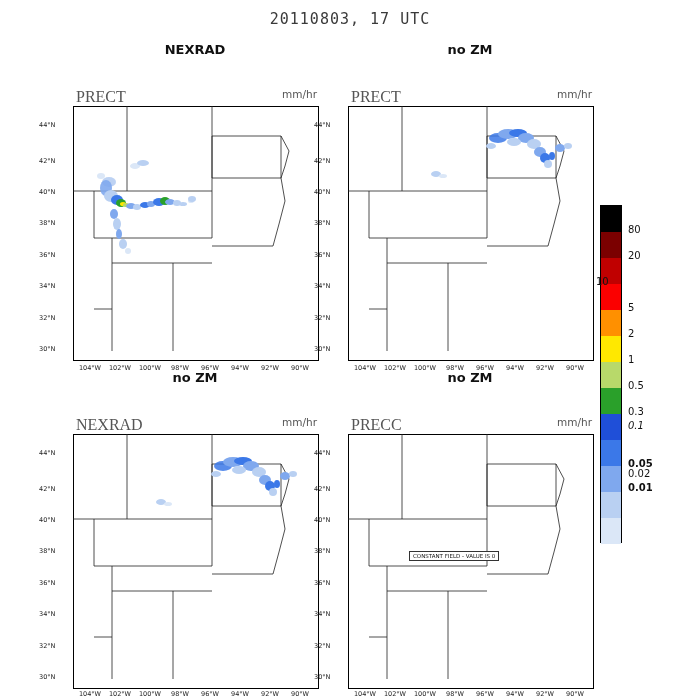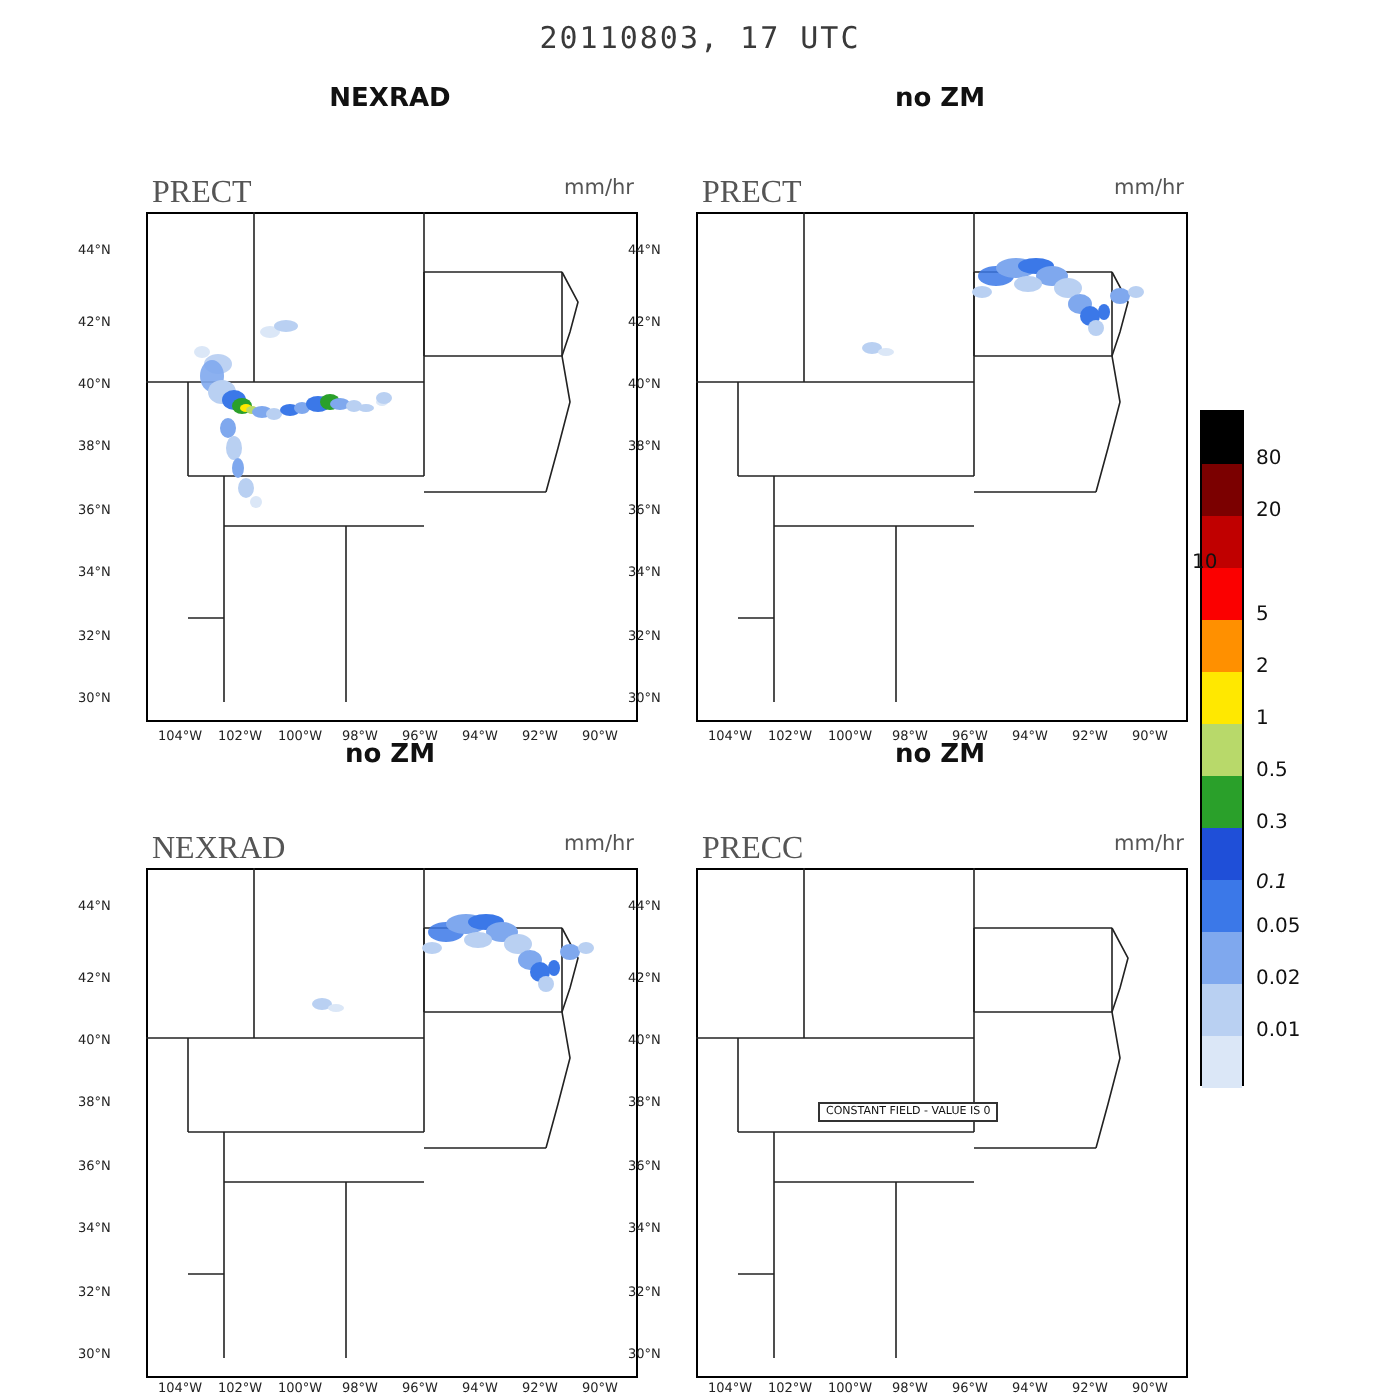--- a/index.html
+++ b/index.html
@@ -342,16 +342,16 @@
   <div class="cbar-seg" style="height:26px;background:#dbe7f7;"></div>
 </div>
 <div class="cbar-lab" style="left:628px;top:224px;">80</div>
 <div class="cbar-lab" style="left:628px;top:250px;">20</div>
 <div class="cbar-lab" style="left:596px;top:276px;">10</div>
 <div class="cbar-lab" style="left:628px;top:302px;">5</div>
 <div class="cbar-lab" style="left:628px;top:328px;">2</div>
 <div class="cbar-lab" style="left:628px;top:354px;">1</div>
 <div class="cbar-lab" style="left:628px;top:380px;">0.5</div>
 <div class="cbar-lab" style="left:628px;top:406px;">0.3</div>
-<div class="cbar-lab" style="left:628px;top:436px;font-style:italic;">0.1</div>
-<div class="cbar-lab" style="left:628px;top:458px;">0.05</div>
-<div class="cbar-lab" style="left:628px;top:484px;">0.02</div>
-<div class="cbar-lab" style="left:628px;top:510px;">0.01</div>
+<div class="cbar-lab" style="left:628px;top:420px;font-style:italic;">0.1</div>
+<div class="cbar-lab" style="left:628px;top:458px;font-weight:bold;">0.05</div>
+<div class="cbar-lab" style="left:628px;top:468px;">0.02</div>
+<div class="cbar-lab" style="left:628px;top:482px;font-weight:bold;">0.01</div>
 
 </body></html>

